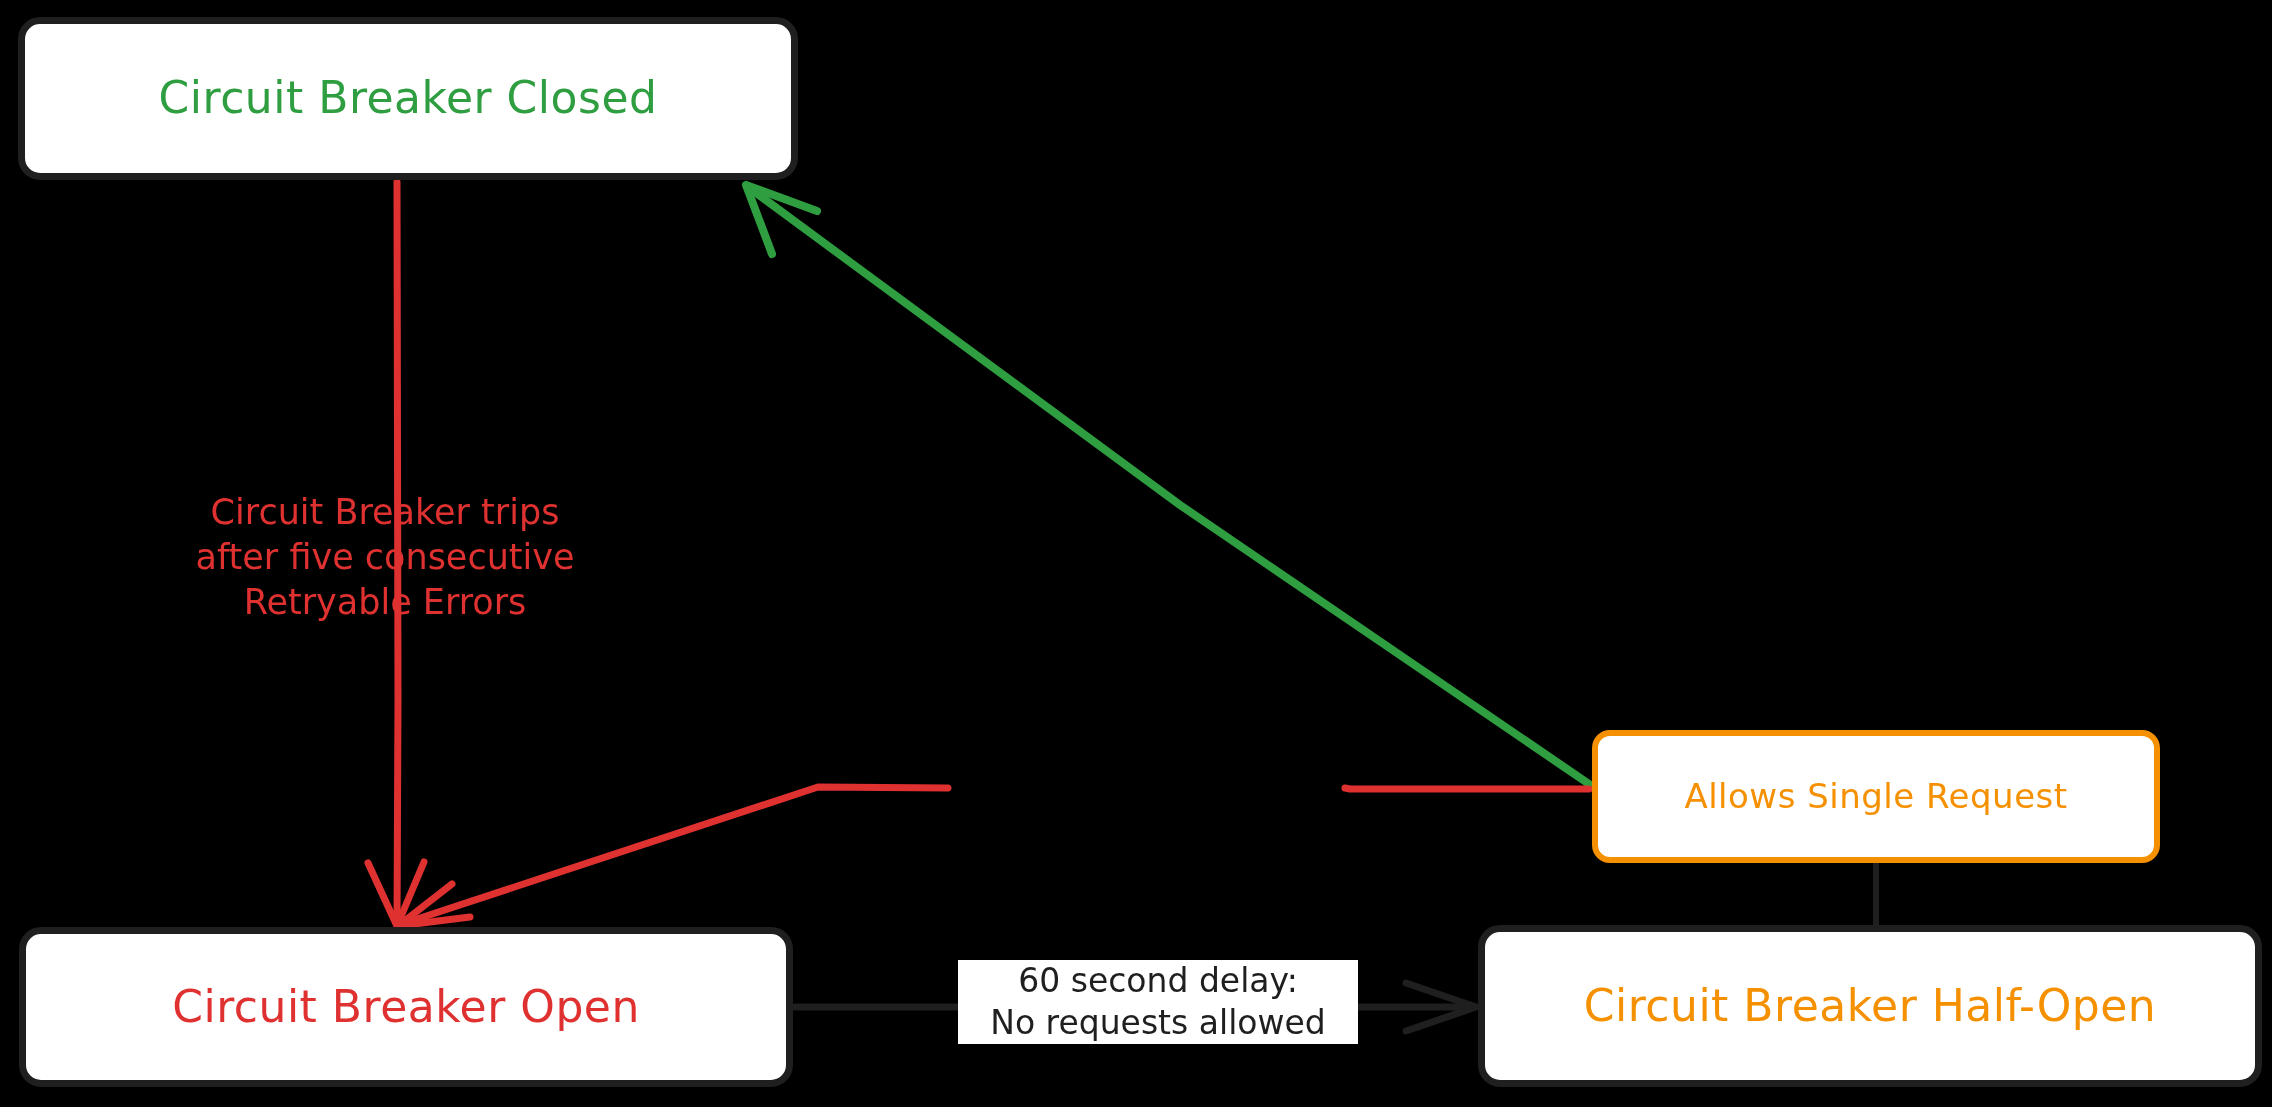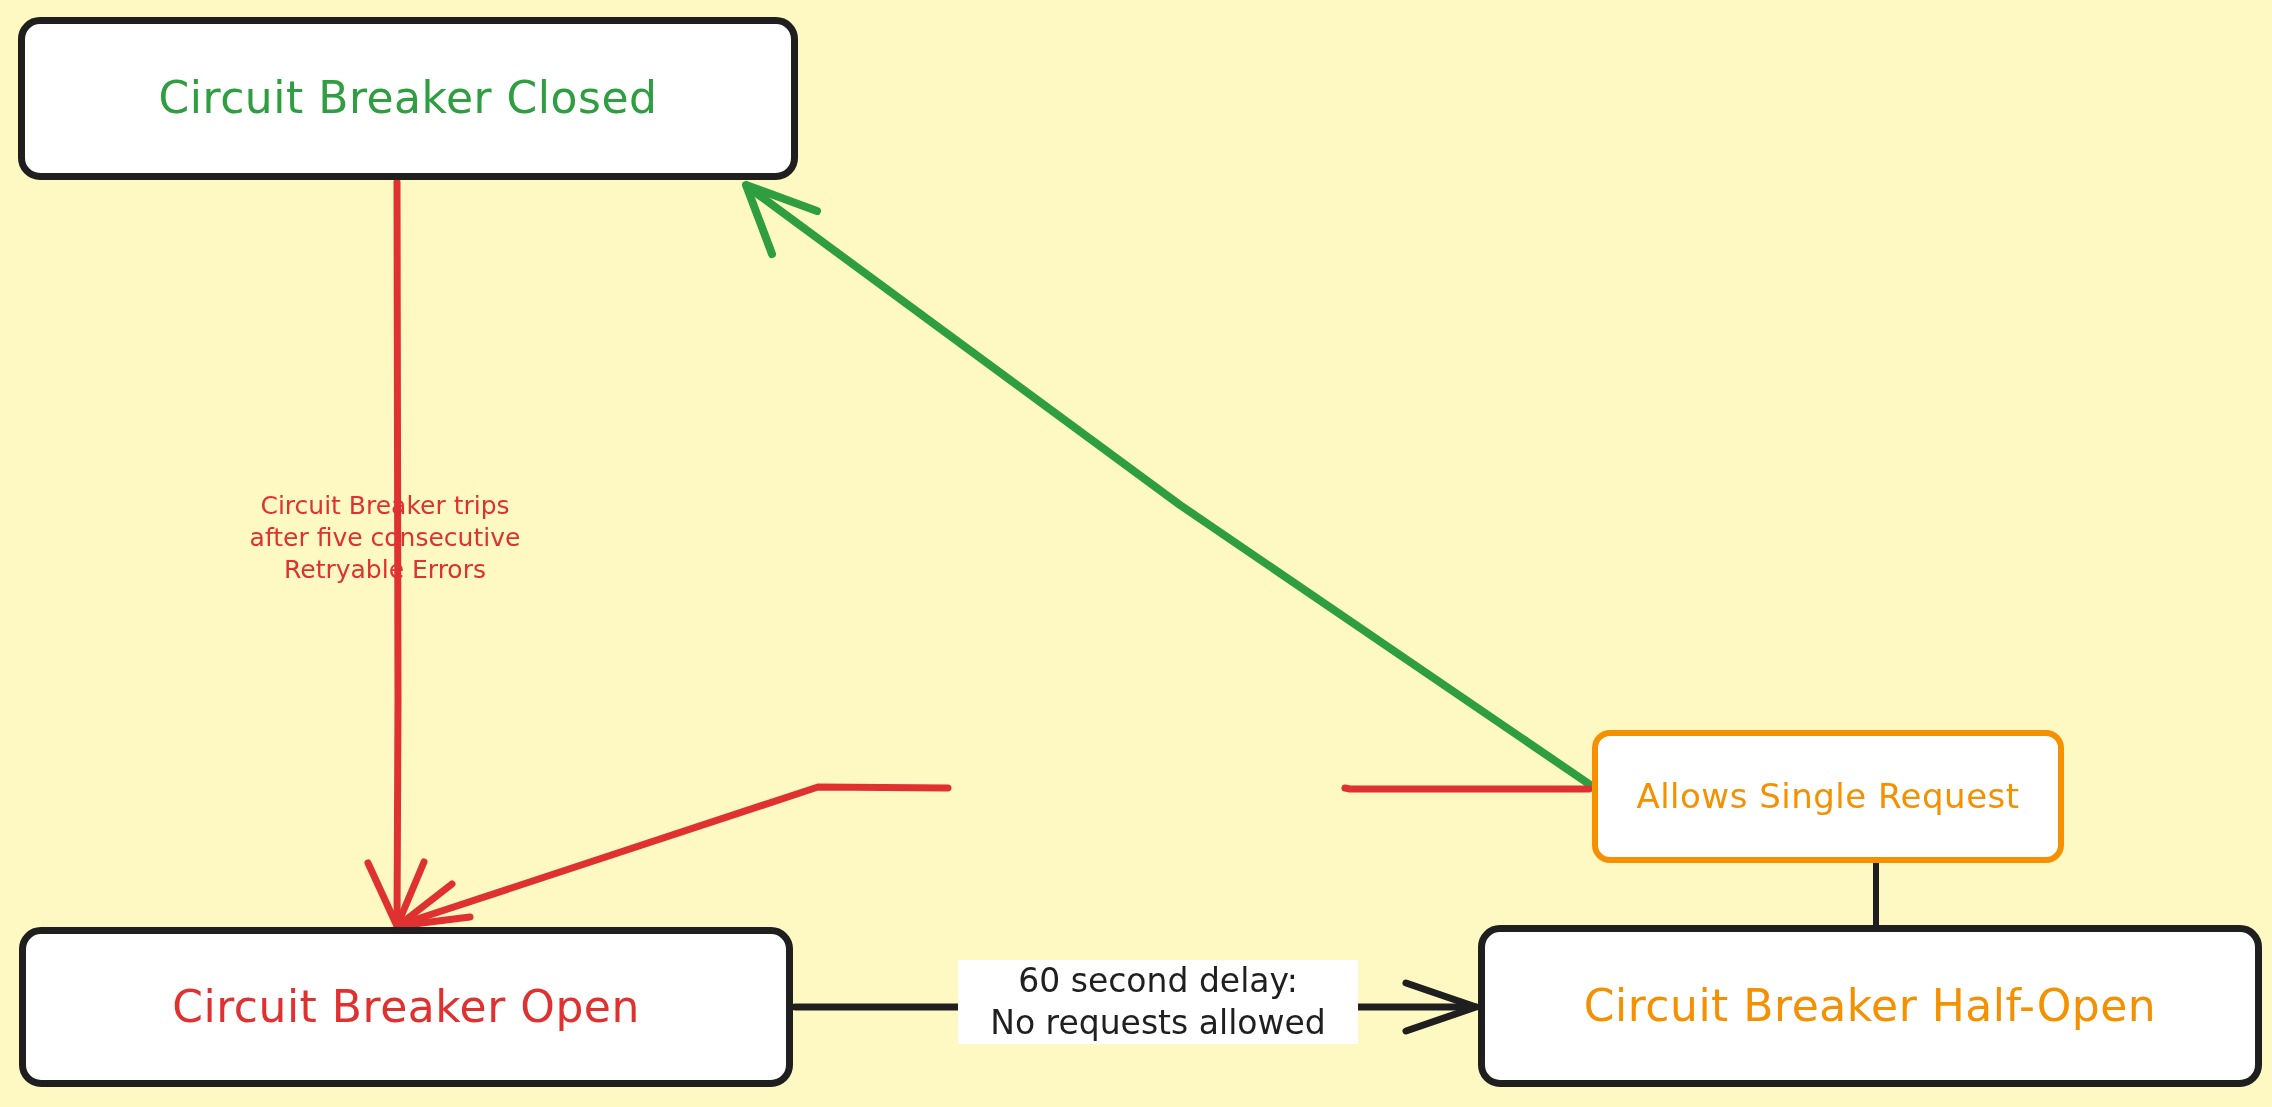--- a/index.html
+++ b/index.html
@@ -8,21 +8,21 @@
     padding: 0;
     background: #ffffff;
   }
   body {
     font-family: "DejaVu Sans", sans-serif;
   }
   #canvas {
     position: relative;
     width: 2272px;
     height: 1107px;
-    background: #fef9c3;
+    background: #000000;
     overflow: hidden;
   }
   #diagram-svg {
     position: absolute;
     left: 0;
     top: 0;
     width: 2272px;
     height: 1107px;
   }
   .node-box {
@@ -87,29 +87,29 @@
   </svg>
 
   <div class="node-box" style="left:18px; top:17px; width:780px; height:163px; border-width:7px; border-color:#1f1f1f;">
     <span class="node-label" style="color:#2e9e41; font-size:44px;">Circuit Breaker Closed</span>
   </div>
 
   <div class="node-box" style="left:19px; top:927px; width:774px; height:160px; border-width:7px; border-color:#1f1f1f;">
     <span class="node-label" style="color:#e03131; font-size:44px;">Circuit Breaker Open</span>
   </div>
 
-  <div class="node-box" style="left:1592px; top:730px; width:472px; height:133px; border-width:6px; border-color:#f59000; border-radius:18px;">
+  <div class="node-box" style="left:1592px; top:730px; width:568px; height:133px; border-width:6px; border-color:#f59000; border-radius:18px;">
     <span class="node-label" style="color:#f59000; font-size:34px;">Allows Single Request</span>
   </div>
 
   <div class="node-box" style="left:1478px; top:925px; width:784px; height:162px; border-width:7px; border-color:#1f1f1f;">
     <span class="node-label" style="color:#f59000; font-size:44px;">Circuit Breaker Half-Open</span>
   </div>
 
-  <div class="edge-label" style="left:135px; top:490px; width:500px; color:#e03131; font-size:25px;">Circuit Breaker trips
+  <div class="edge-label" style="left:135px; top:490px; width:500px; color:#e03131; font-size:35px;">Circuit Breaker trips
 after five consecutive
 Retryable Errors</div>
 
 
 
   <div class="edge-label" style="left:958px; top:960px; width:400px; color:#1f1f1f; font-size:33px; background:#ffffff;">60 second delay:
 No requests allowed</div>
 
 </div>
 

